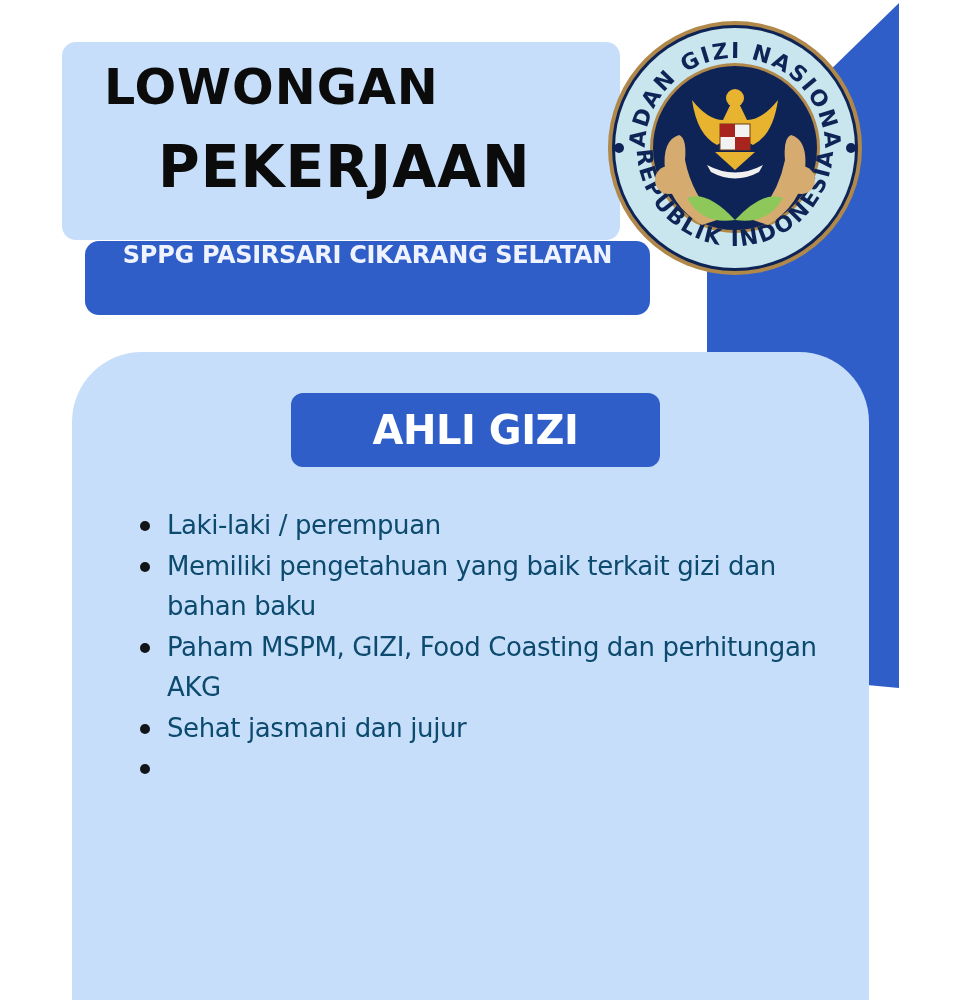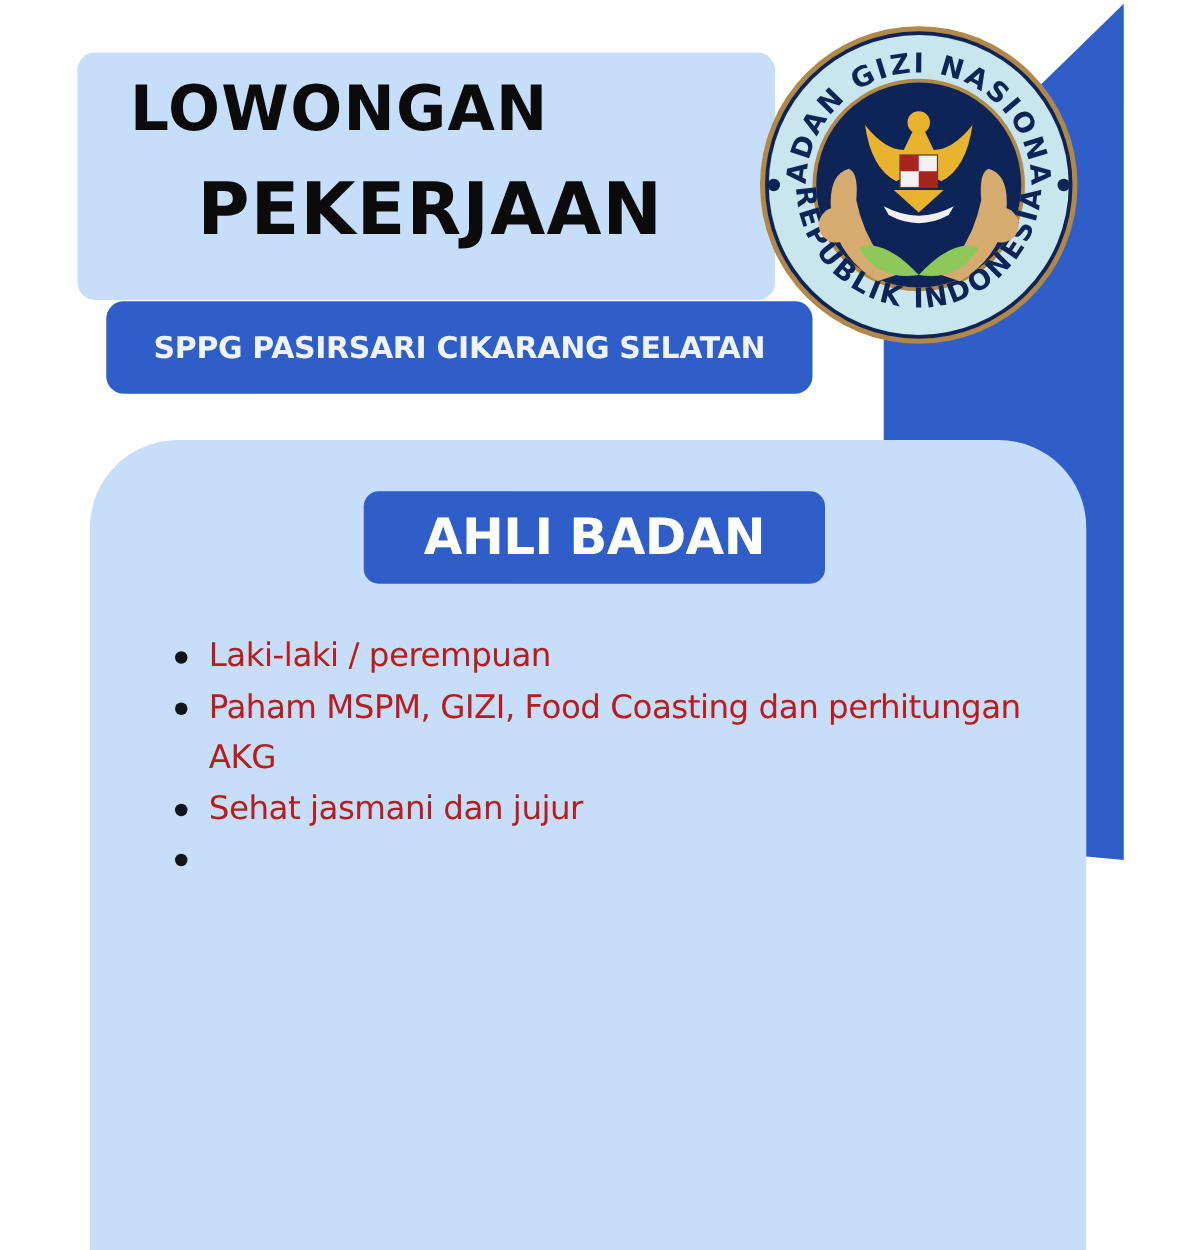--- a/index.html
+++ b/index.html
@@ -23,21 +23,21 @@
   }
   .title-line2 {
     position:absolute; left:158px; top:138px;
     font-family:"DejaVu Sans", sans-serif; font-weight:bold;
     font-size:58px; letter-spacing:1px; color:#0b0b0b; line-height:1;
     transform:scaleX(0.98); transform-origin:left;
   }
   .subtitle-pill {
     position:absolute; left:85px; top:241px; width:565px; height:74px;
     background:#2f5ec8; border-radius:14px;
-    display:flex; align-items:center; justify-content:center;
+    display:flex; justify-content:center;
   }
   .subtitle-text {
     color:#eef3ff; font-family:"DejaVu Sans", sans-serif; font-weight:bold;
     font-size:24px; letter-spacing:-0.3px; white-space:nowrap;
   }
   .logo {
     position:absolute; left:607px; top:20px; width:256px; height:256px;
   }
   .card {
     position:absolute; left:72px; top:352px; width:797px; height:660px;
@@ -52,21 +52,21 @@
     color:#ffffff; font-family:"DejaVu Sans", sans-serif; font-weight:bold;
     font-size:40px; letter-spacing:-0.5px;
   }
   .req-list {
     position:absolute; left:137px; top:505px; width:680px;
     list-style:none; margin:0; padding:0;
   }
   .req-item {
     position:relative; padding-left:30px;
     font-family:"DejaVu Sans", sans-serif; font-size:26px; line-height:40.5px;
-    color:#b91c1c; letter-spacing:-0.4px;
+    color:#0c4a6e; letter-spacing:-0.4px;
   }
   .req-bullet {
     position:absolute; left:3px; top:16px; width:10px; height:10px;
     border-radius:50%; background:#111418;
   }
 </style>
 </head>
 <body>
 
 <svg class="blue-bar" viewBox="0 0 957 1000" width="957" height="1000">
@@ -119,21 +119,22 @@
     <rect x="113" y="104" width="15" height="13" fill="#a8241f"></rect>
     <rect x="128" y="117" width="15" height="13" fill="#a8241f"></rect>
     <path d="M 108,132 L 128,150 L 148,132 Z" fill="#e8b32e"></path>
     <path d="M 100,145 Q 128,160 156,145 L 152,152 Q 128,165 104,152 Z" fill="#f0f0f0"></path>
   </g>
 </svg>
 
 <div class="card"></div>
 
 <div class="job-badge">
-  <span class="job-title">AHLI BADAN</span>
+  <span class="job-title">AHLI GIZI</span>
 </div>
 
 <ul class="req-list">
   <li class="req-item"><span class="req-bullet"></span><span>Laki-laki / perempuan</span></li>
+  <li class="req-item"><span class="req-bullet"></span><span>Memiliki pengetahuan yang baik terkait gizi dan bahan baku</span></li>
   <li class="req-item"><span class="req-bullet"></span><span>Paham MSPM, GIZI, Food Coasting dan perhitungan AKG</span></li>
   <li class="req-item"><span class="req-bullet"></span><span>Sehat jasmani dan jujur</span></li>
   <li class="req-item"><span class="req-bullet"></span></li>
 </ul>
 
 </body></html>

